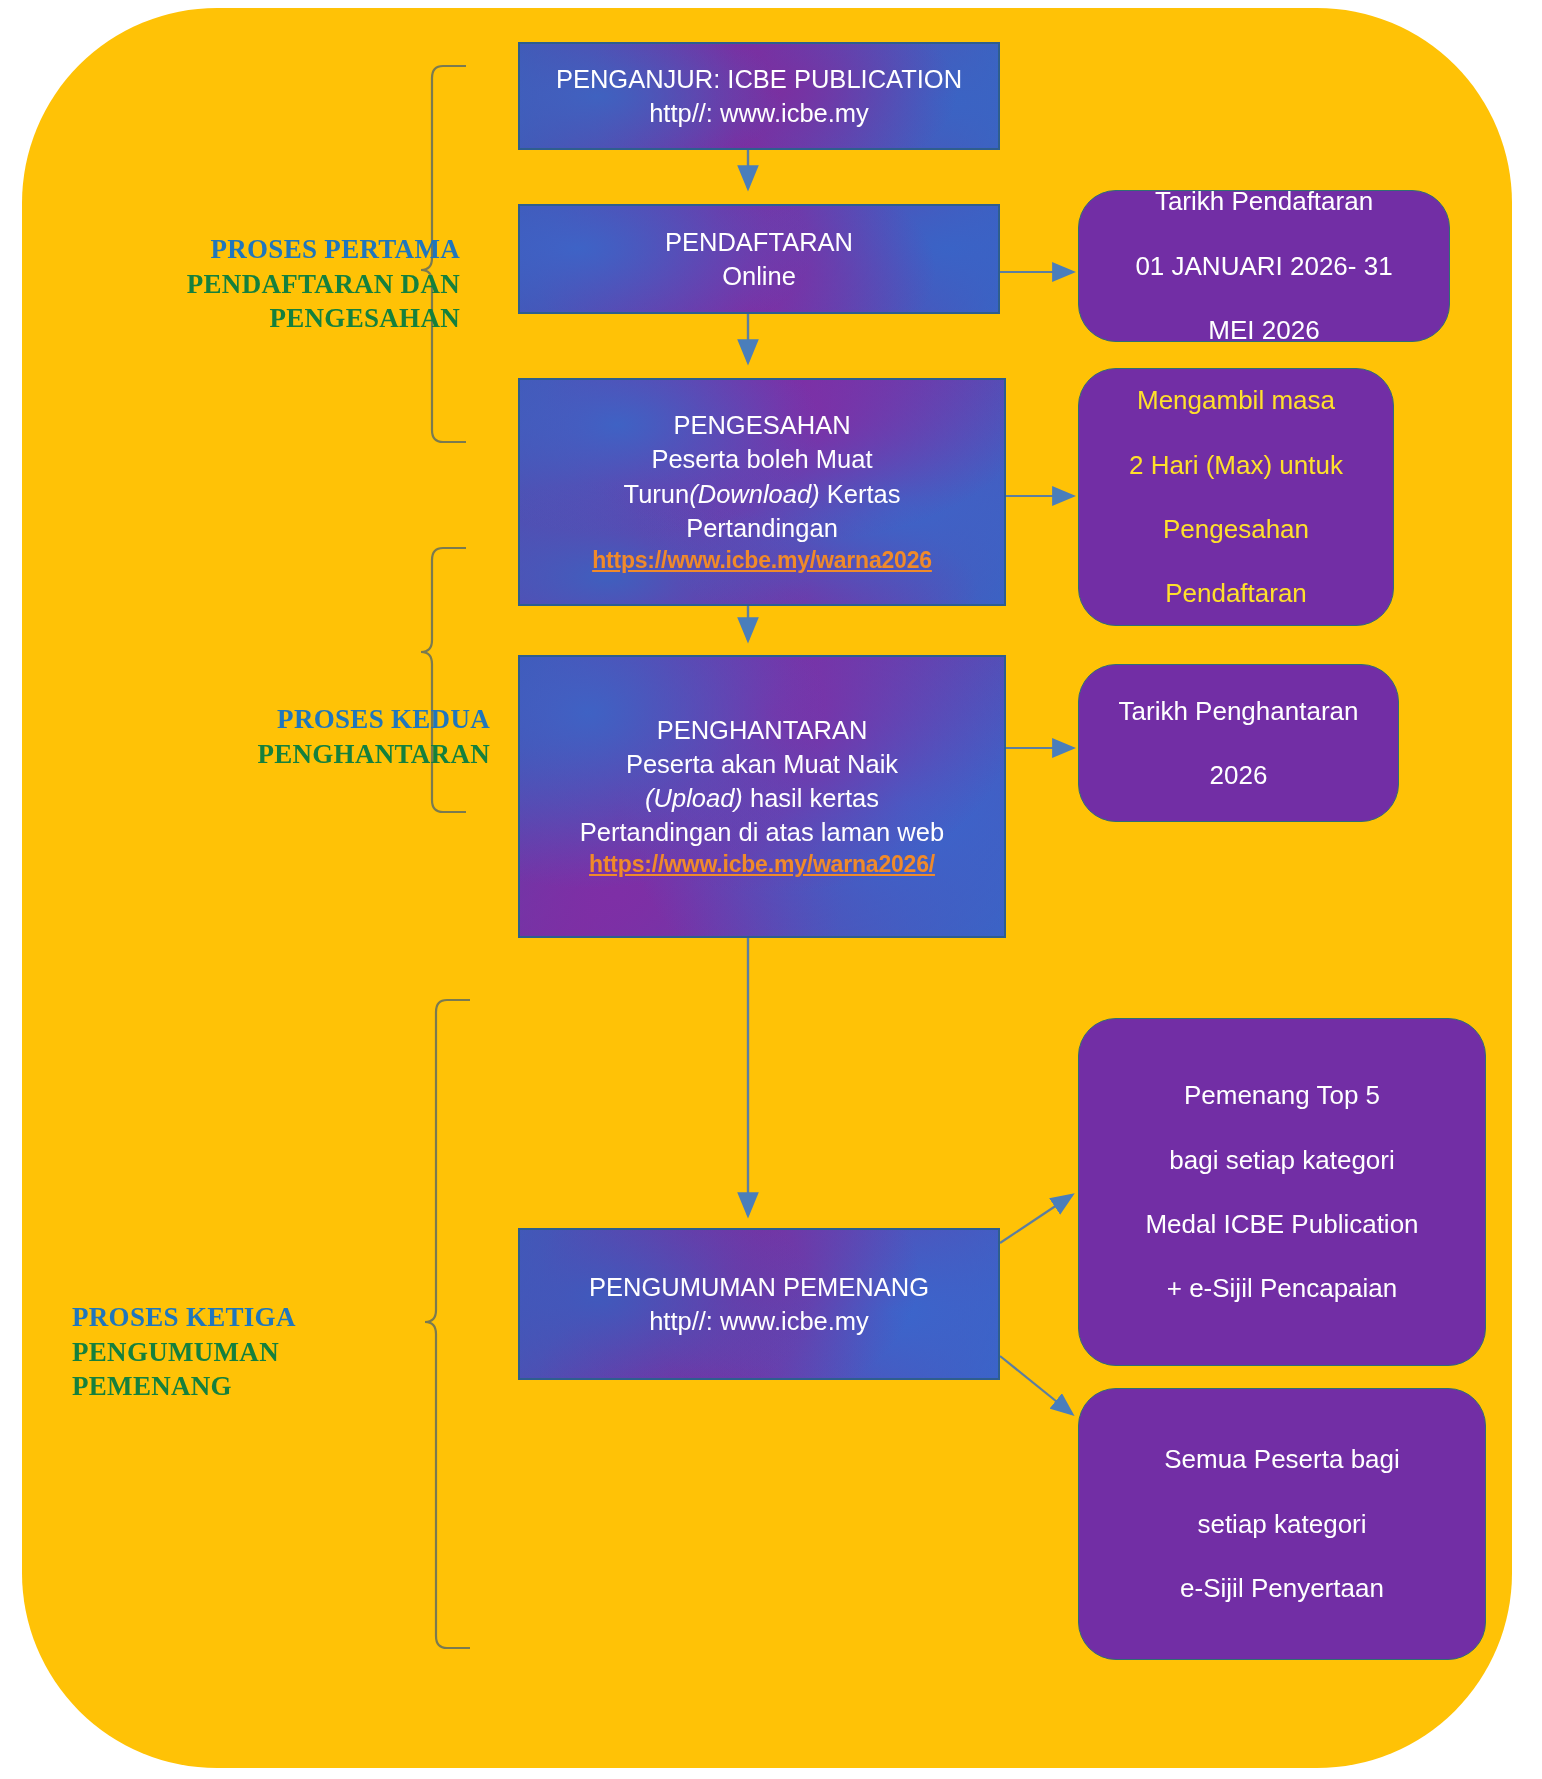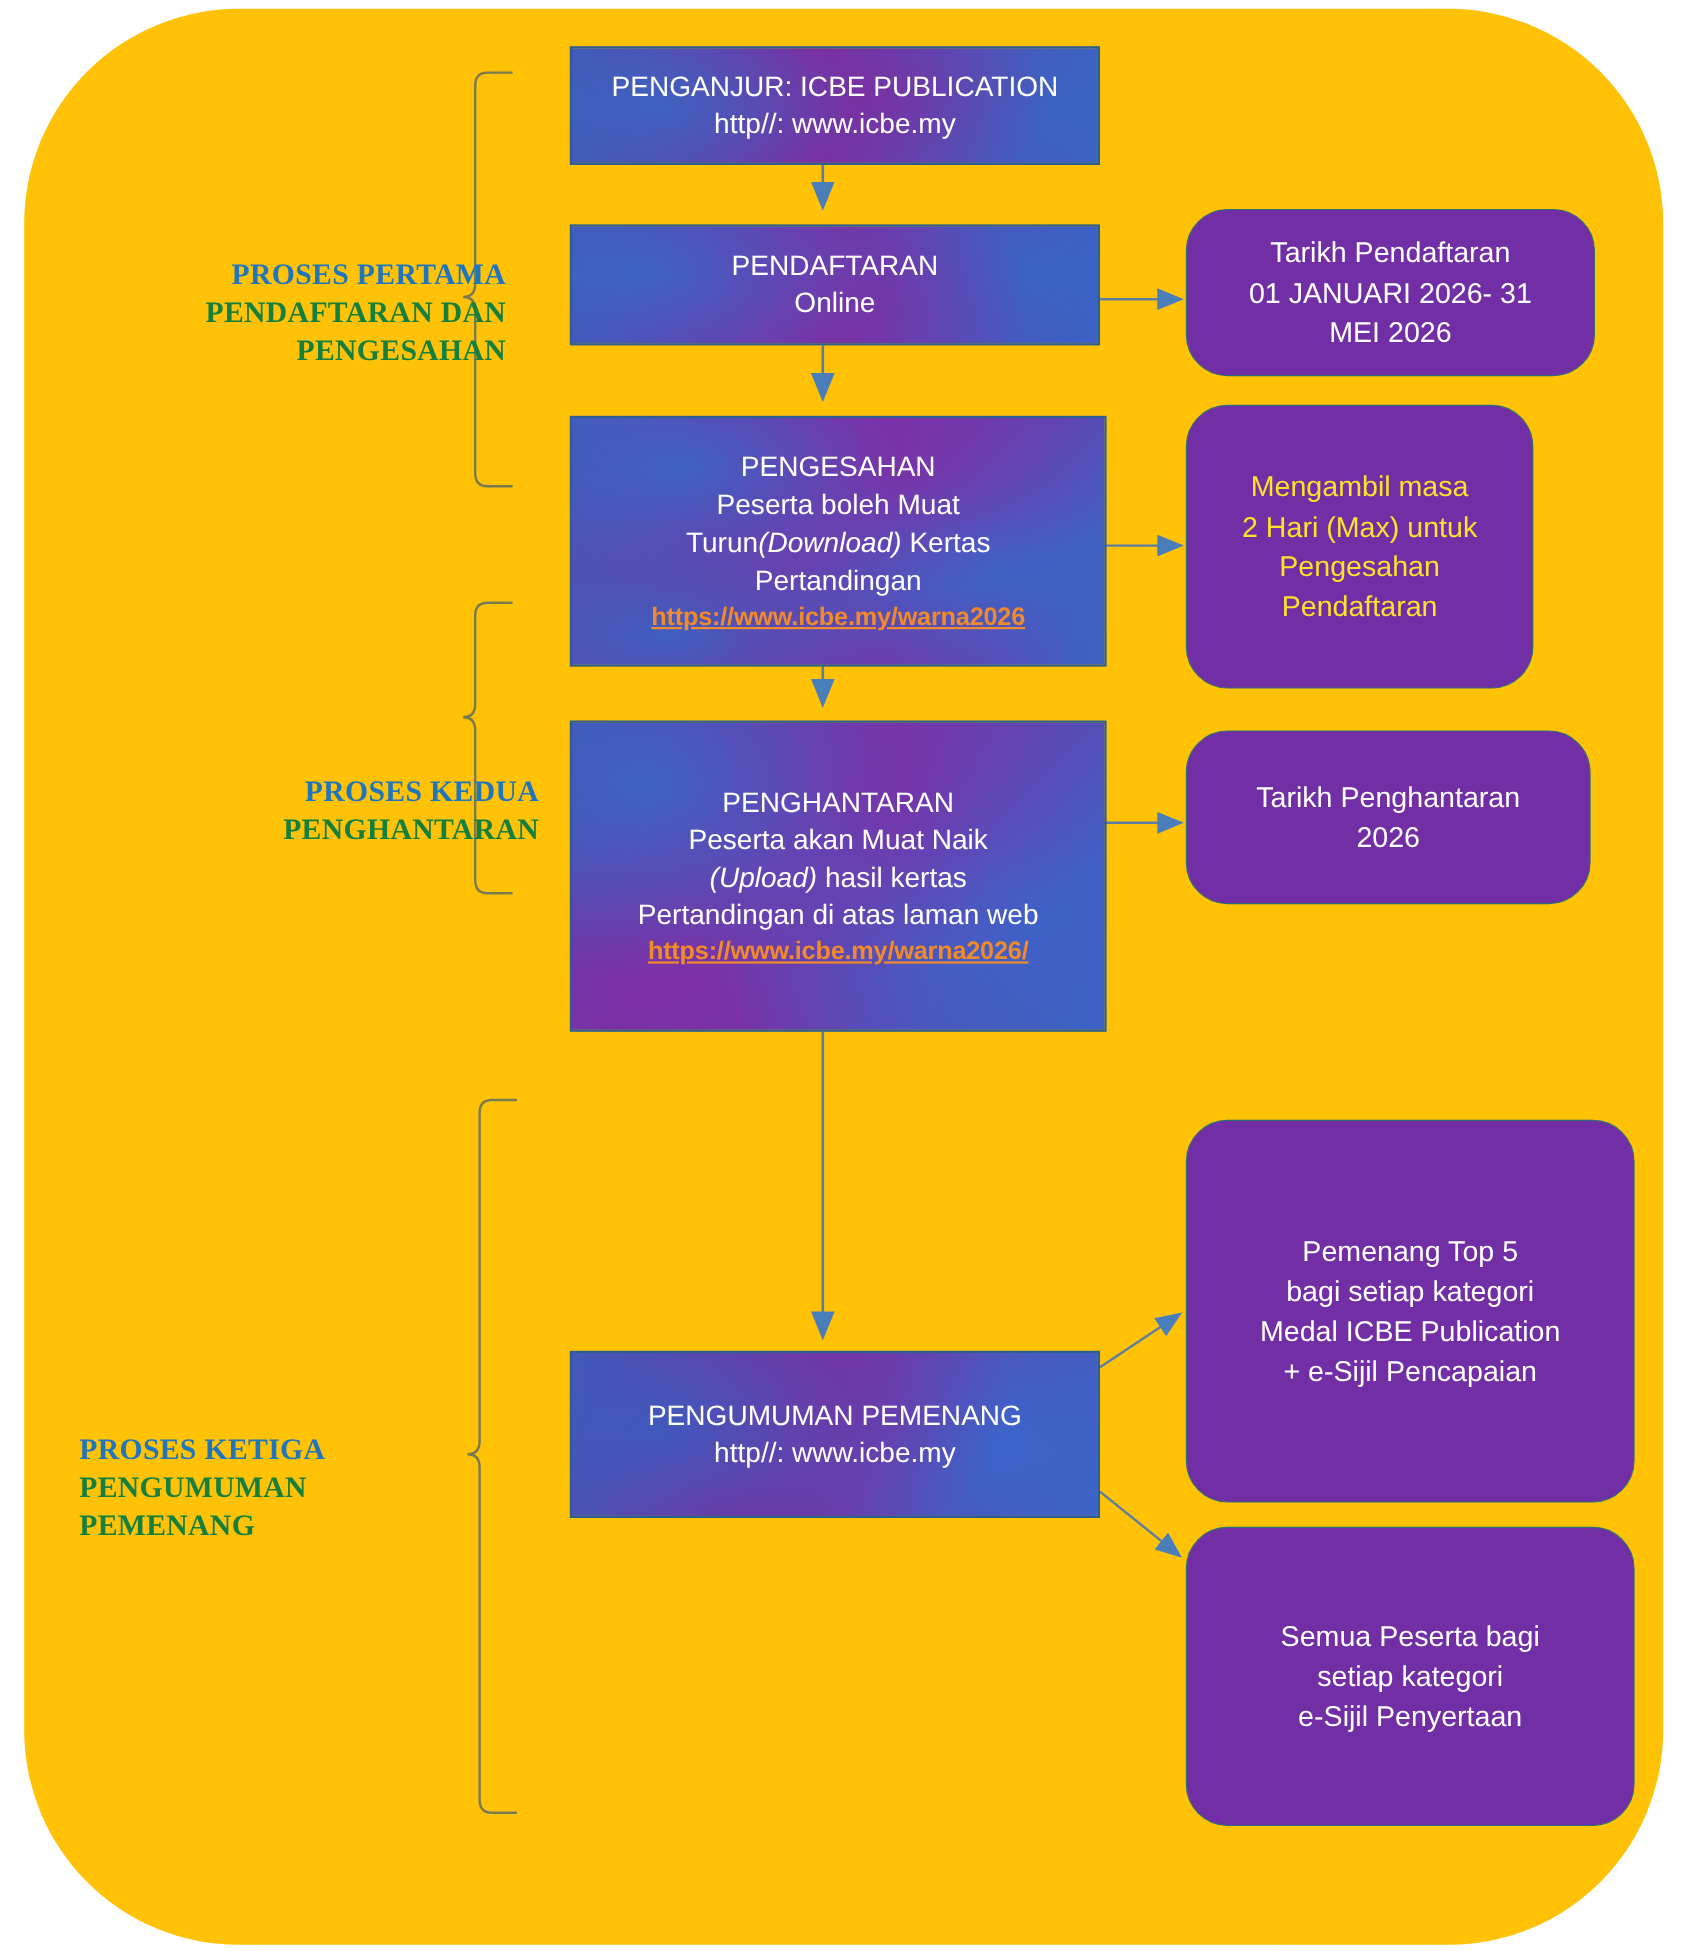--- a/index.html
+++ b/index.html
@@ -115,20 +115,21 @@
     color: #ffffff;
     text-align: center;
     display: flex;
     flex-direction: column;
     justify-content: center;
     align-items: center;
     line-height: 1.4;
     font-size: 26px;
     box-sizing: border-box;
     padding: 6px 14px;
+    gap: 28px;
   }
   .pbox.yellowtext { color: #FFE02B; }
   .pbox .ln { display: block; width: 100%; }
 
   
   svg.wires {
     position: absolute;
     left: 0;
     top: 0;
     width: 1542px;
@@ -232,21 +233,21 @@
     <span class="ln">MEI 2026</span>
   </div>
 
   <div class="pbox yellowtext" style="left:1078px; top:368px; width:316px; height:258px;">
     <span class="ln">Mengambil masa</span>
     <span class="ln">2 Hari (Max) untuk</span>
     <span class="ln">Pengesahan</span>
     <span class="ln">Pendaftaran</span>
   </div>
 
-  <div class="pbox" style="left:1078px; top:664px; width:368px; height:158px;">
+  <div class="pbox" style="left:1078px; top:664px; width:321px; height:158px;">
     <span class="ln">Tarikh Penghantaran</span>
     <span class="ln">2026</span>
   </div>
 
   <div class="pbox" style="left:1078px; top:1018px; width:408px; height:348px;">
     <span class="ln">Pemenang Top 5</span>
     <span class="ln">bagi setiap kategori</span>
     <span class="ln">Medal ICBE Publication</span>
     <span class="ln">+ e-Sijil Pencapaian</span>
   </div>

